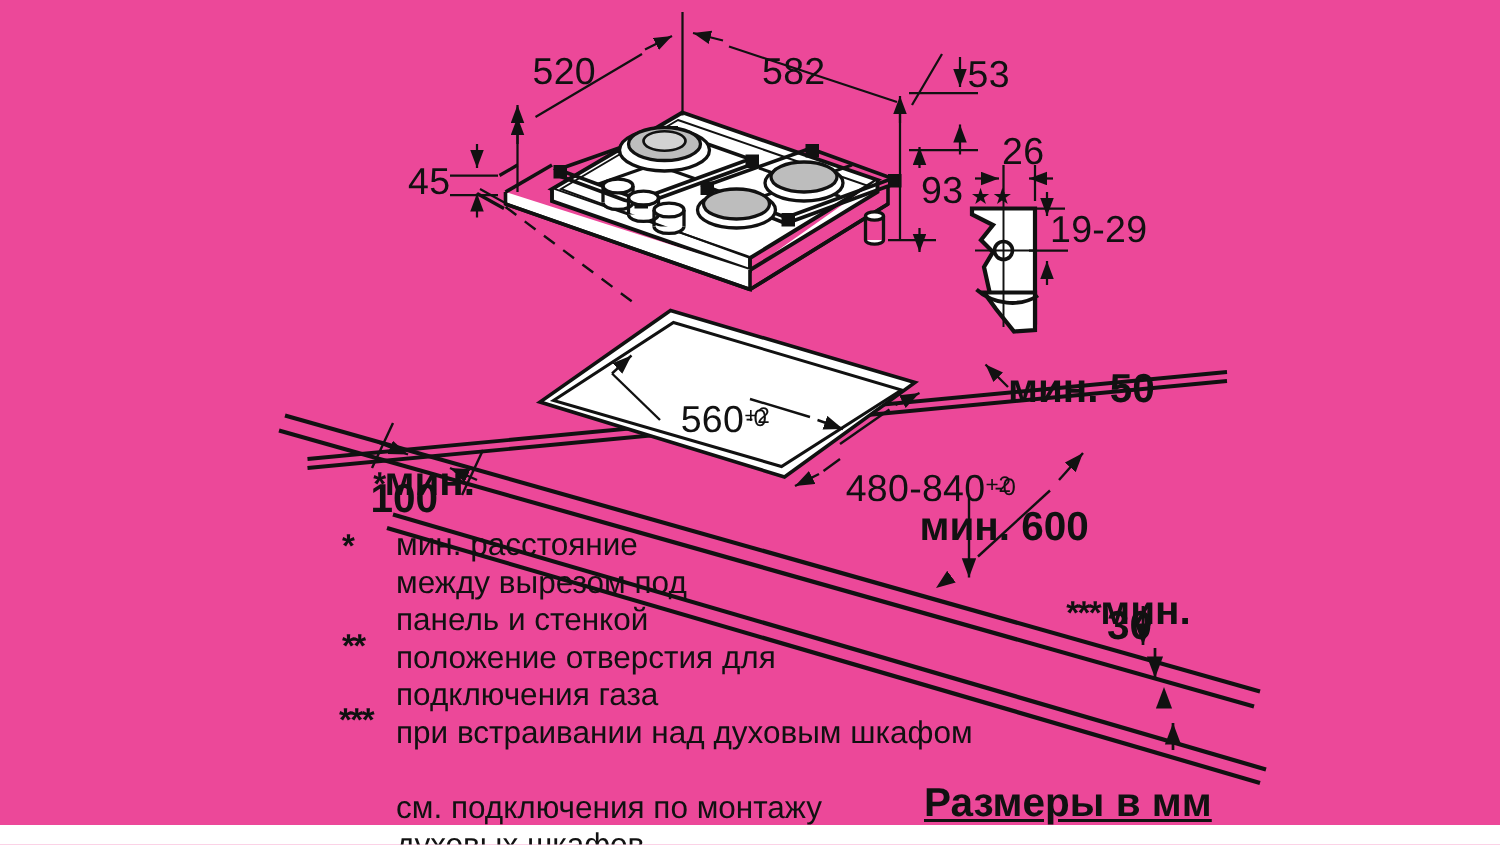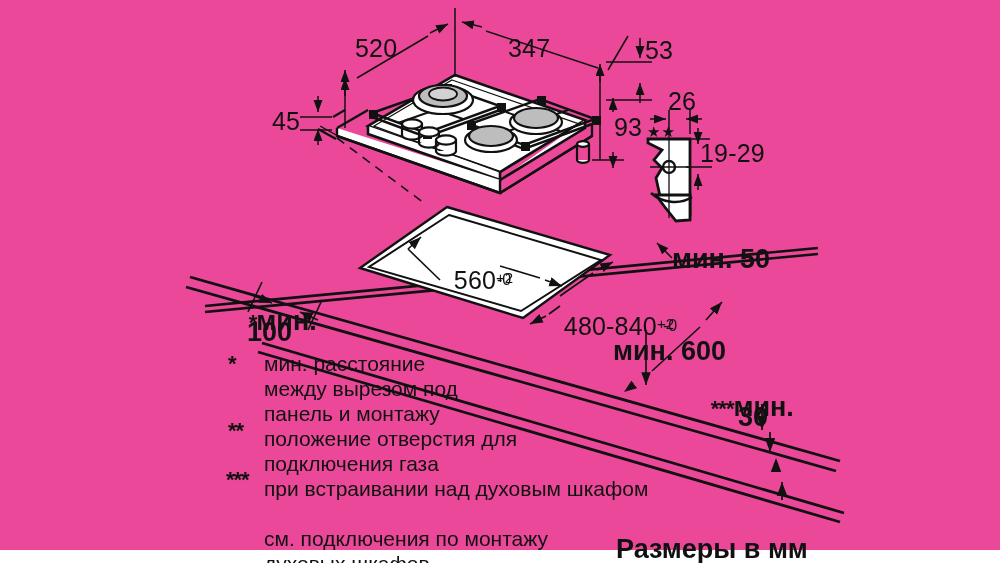--- a/index.html
+++ b/index.html
@@ -272,21 +272,21 @@
       <g stroke-width="1.8">
         <path d="M770,432 L770,452" marker-end="url(#ah)"></path>
         <path d="M782,500 L782,482" marker-end="url(#ah)"></path>
       </g>
 
     </g>
   </svg>
 
   <div class="lbl dim" style="left:355px;top:35px;">520</div>
 
-  <div class="lbl dim" style="left:508px;top:35px;">347</div>
+  <div class="lbl dim" style="left:508px;top:35px;">582</div>
 
   <div class="lbl dim" style="left:645px;top:37px;">53</div>
 
   <div class="lbl dim" style="left:272px;top:108px;">45</div>
 
   <div class="lbl dim" style="left:614px;top:114px;">93</div>
 
   <div class="lbl" style="left:647px;top:124px;font-size:15px;letter-spacing:1px;">★★</div>
 
   <div class="lbl dim" style="left:668px;top:88px;">26</div>
@@ -313,26 +313,26 @@
   <div class="lbl cap" style="left:613px;top:337px;">мин. 600</div>
 
   <div class="lbl" style="left:693px;top:376px;">
     <span class="ast">***</span><span class="cap">мин.</span>
   </div>
   <div class="lbl cap" style="left:738px;top:403px;">30</div>
 
   <div class="lbl ast" style="left:228px;top:352px;">*</div>
   <div class="lbl note" style="left:264px;top:351px;">мин. расстояние</div>
   <div class="lbl note" style="left:264px;top:376px;">между вырезом под</div>
-  <div class="lbl note" style="left:264px;top:401px;">панель и монтажу</div>
+  <div class="lbl note" style="left:264px;top:401px;">панель и стенкой</div>
 
   <div class="lbl ast" style="left:228px;top:419px;">**</div>
   <div class="lbl note" style="left:264px;top:426px;">положение отверстия для</div>
   <div class="lbl note" style="left:264px;top:451px;">подключения газа</div>
 
   <div class="lbl ast" style="left:226px;top:468px;">***</div>
   <div class="lbl note" style="left:264px;top:476px;">при встраивании над духовым шкафом</div>
   <div class="lbl note" style="left:264px;top:526px;">см. подключения по монтажу</div>
   <div class="lbl note" style="left:264px;top:551px;">духовых шкафов</div>
 
-  <div class="lbl cap" style="left:616px;top:535px;">Размеры в мм</div>
+  <div class="lbl cap" style="left:616px;top:521px;text-decoration:underline;">Размеры в мм</div>
 
 </div>
 
 </body></html>

